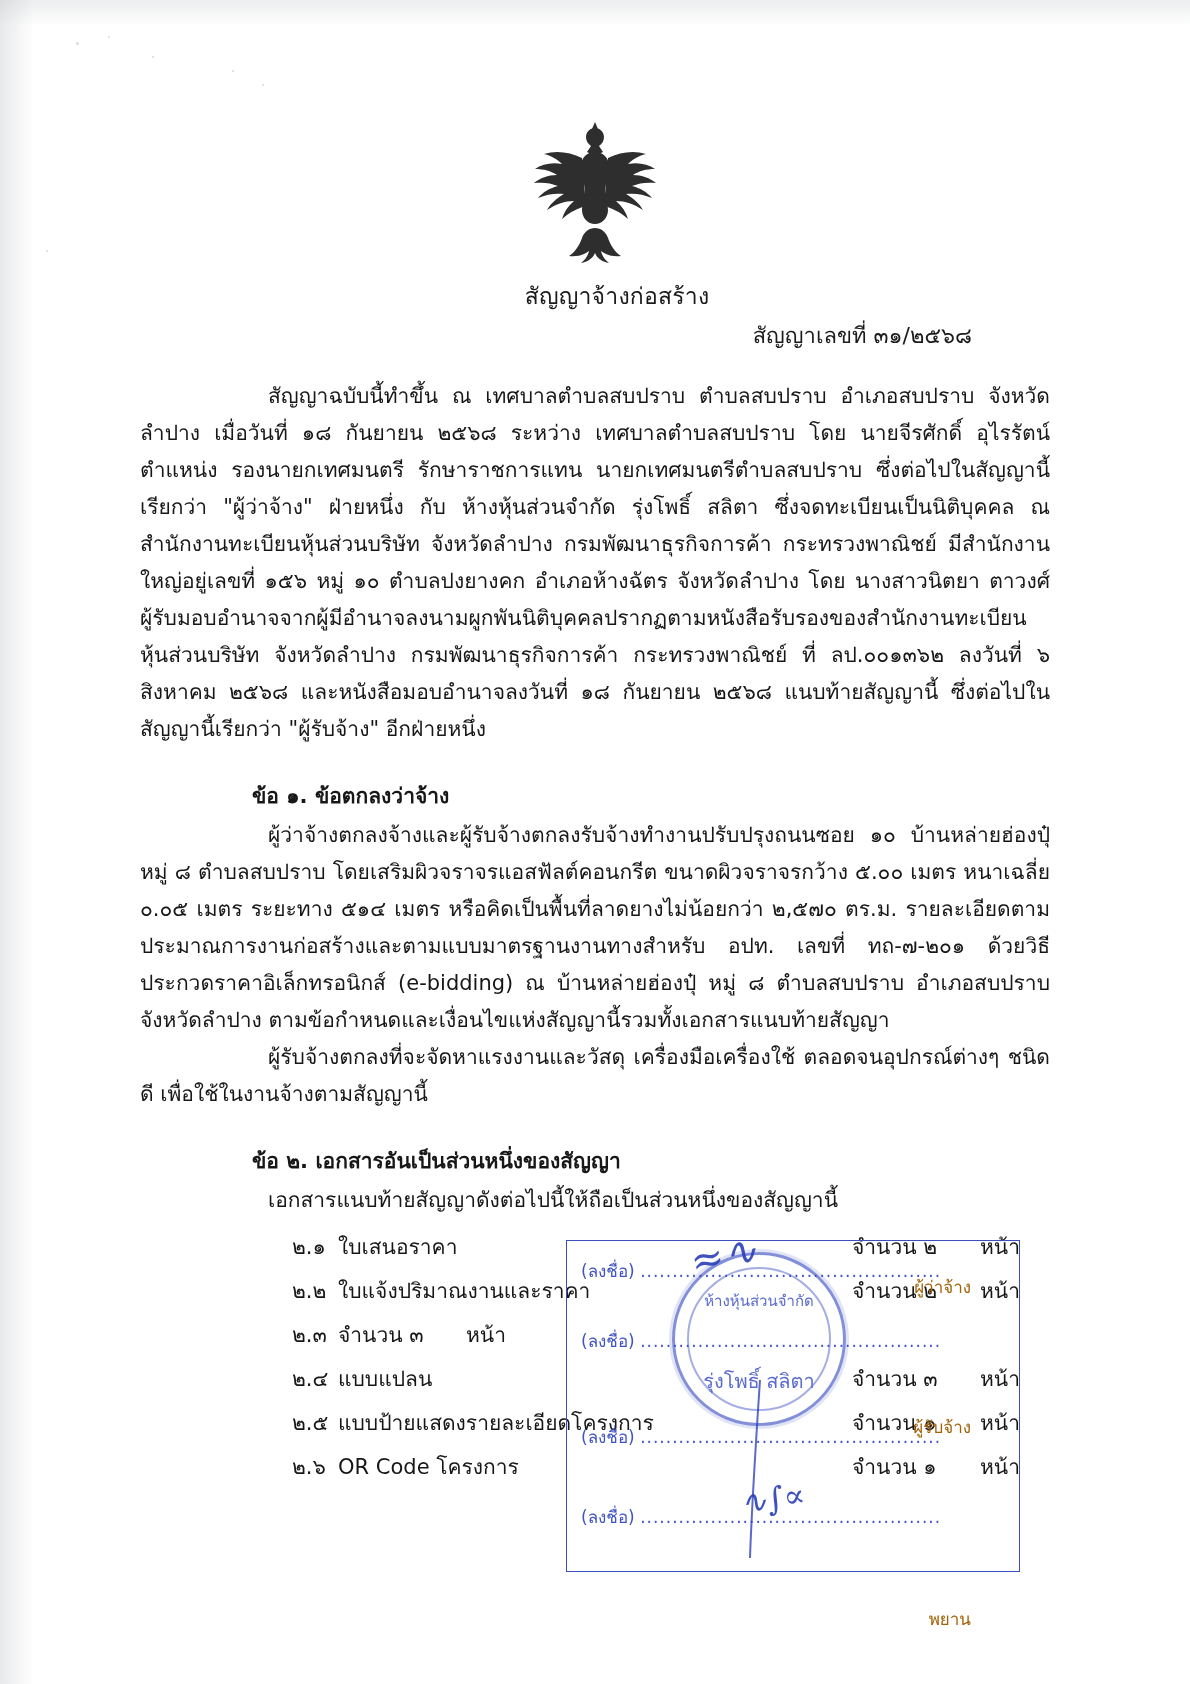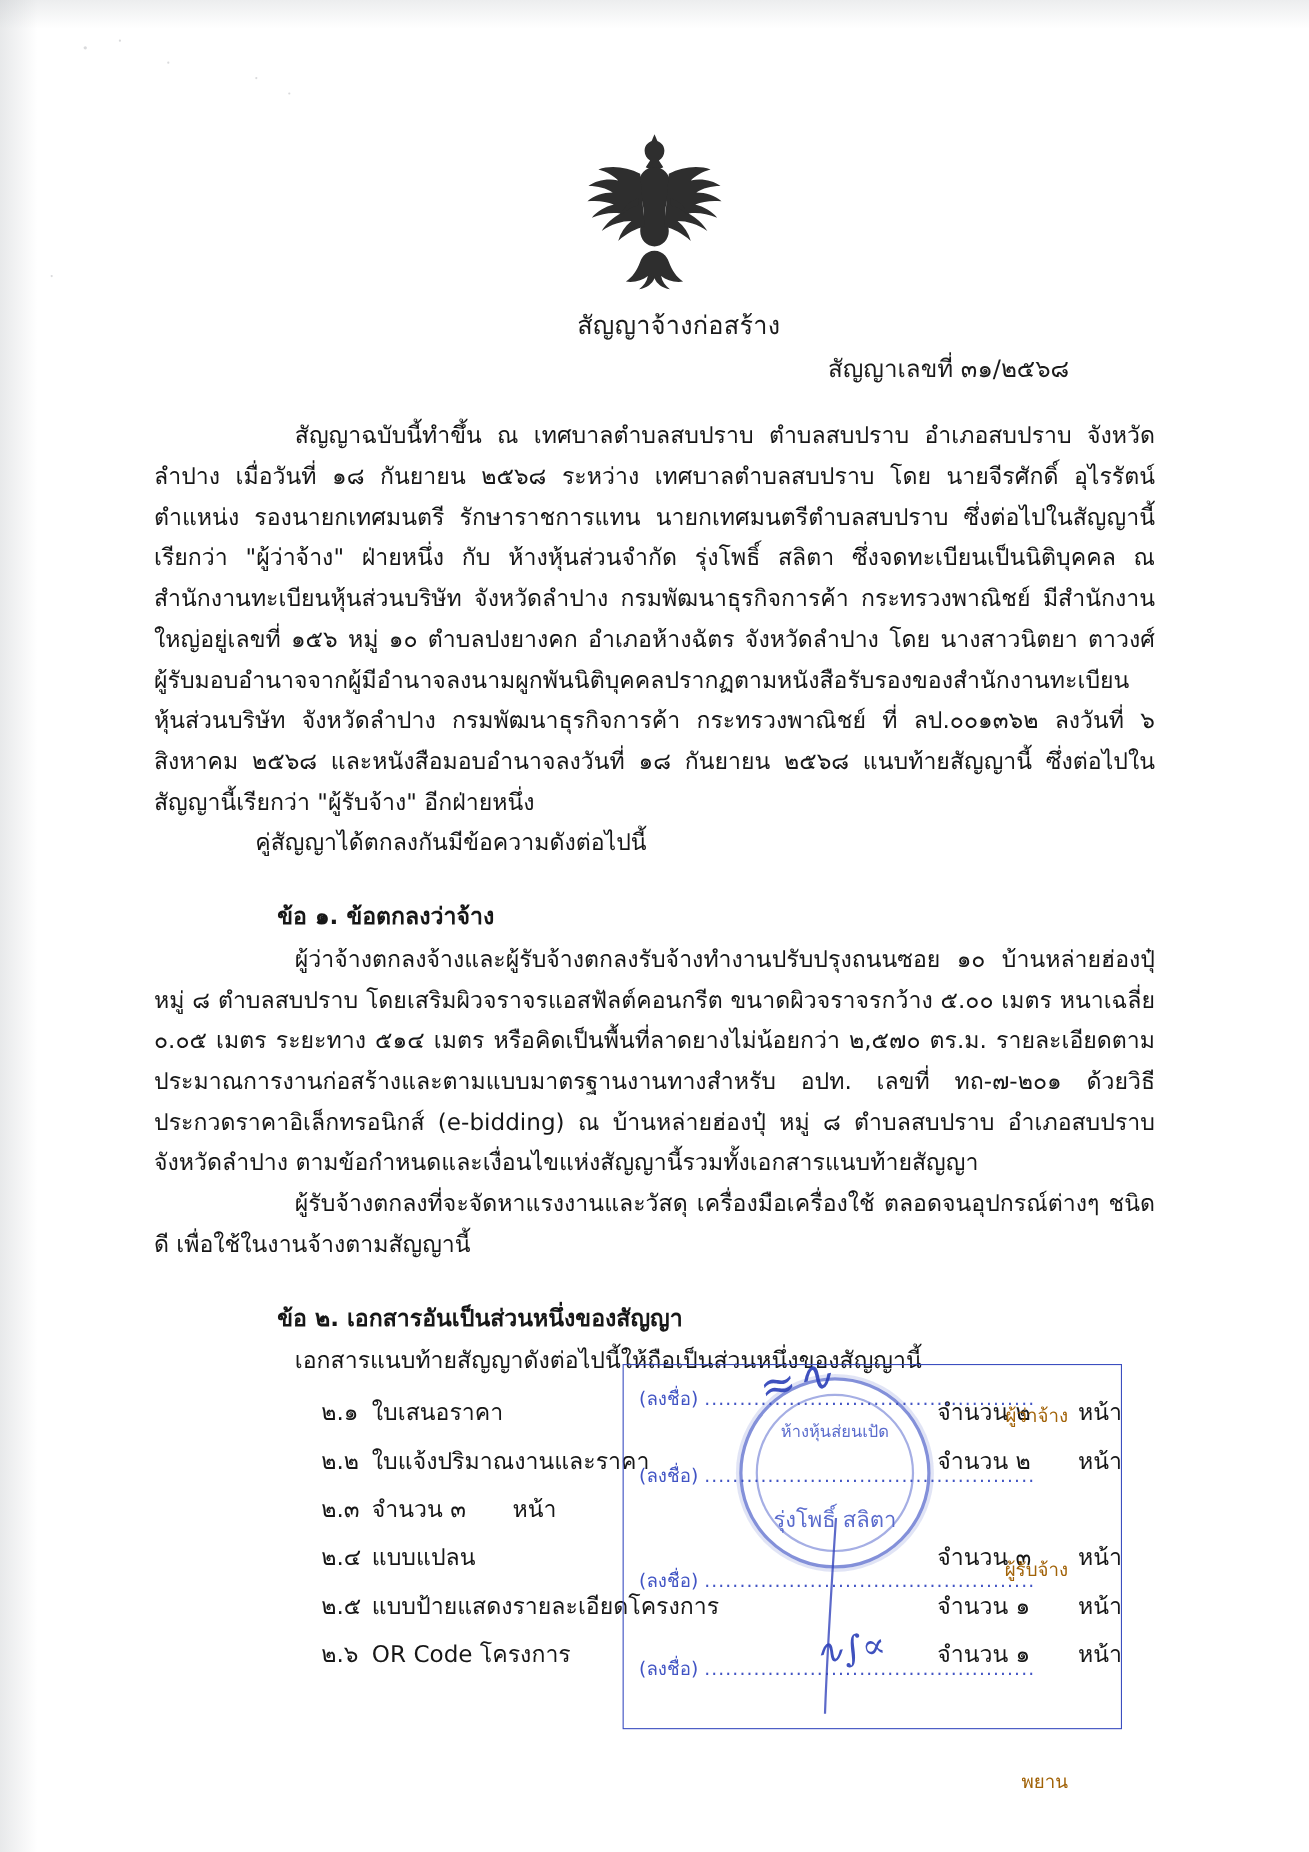--- a/index.html
+++ b/index.html
@@ -230,21 +230,20 @@
         </g>
       </svg>
     </div>
 
     <div class="doc-title">สัญญาจ้างก่อสร้าง</div>
     <div class="contract-no">สัญญาเลขที่ ๓๑/๒๕๖๘</div>
 
     <div class="body-block">
 
       <p class="para p-indent">สัญญาฉบับนี้ทำขึ้น ณ เทศบาลตำบลสบปราบ ตำบลสบปราบ อำเภอสบปราบ จังหวัดลำปาง เมื่อวันที่ ๑๘ กันยายน ๒๕๖๘ ระหว่าง เทศบาลตำบลสบปราบ โดย นายจีรศักดิ์ อุไรรัตน์ ตำแหน่ง รองนายกเทศมนตรี รักษาราชการแทน นายกเทศมนตรีตำบลสบปราบ ซึ่งต่อไปในสัญญานี้เรียกว่า "ผู้ว่าจ้าง" ฝ่ายหนึ่ง กับ ห้างหุ้นส่วนจำกัด รุ่งโพธิ์ สลิตา ซึ่งจดทะเบียนเป็นนิติบุคคล ณ สำนักงานทะเบียนหุ้นส่วนบริษัท จังหวัดลำปาง กรมพัฒนาธุรกิจการค้า กระทรวงพาณิชย์ มีสำนักงานใหญ่อยู่เลขที่ ๑๕๖ หมู่ ๑๐ ตำบลปงยางคก อำเภอห้างฉัตร จังหวัดลำปาง โดย นางสาวนิตยา ตาวงศ์ ผู้รับมอบอำนาจจากผู้มีอำนาจลงนามผูกพันนิติบุคคลปรากฏตามหนังสือรับรองของสำนักงานทะเบียนหุ้นส่วนบริษัท จังหวัดลำปาง กรมพัฒนาธุรกิจการค้า กระทรวงพาณิชย์ ที่ ลป.๐๐๑๓๖๒ ลงวันที่ ๖ สิงหาคม ๒๕๖๘ และหนังสือมอบอำนาจลงวันที่ ๑๘ กันยายน ๒๕๖๘ แนบท้ายสัญญานี้ ซึ่งต่อไปในสัญญานี้เรียกว่า "ผู้รับจ้าง" อีกฝ่ายหนึ่ง</p>
-      <p class="para p-indent-sm">คู่สัญญาได้ตกลงกันมีข้อความดังต่อไปนี้</p>
 
       <div class="section-head">ข้อ ๑. ข้อตกลงว่าจ้าง</div>
       <p class="para p-indent">ผู้ว่าจ้างตกลงจ้างและผู้รับจ้างตกลงรับจ้างทำงานปรับปรุงถนนซอย ๑๐ บ้านหล่ายฮ่องปุ๋ หมู่ ๘ ตำบลสบปราบ โดยเสริมผิวจราจรแอสฟัลต์คอนกรีต ขนาดผิวจราจรกว้าง ๕.๐๐ เมตร หนาเฉลี่ย ๐.๐๕ เมตร ระยะทาง ๕๑๔ เมตร หรือคิดเป็นพื้นที่ลาดยางไม่น้อยกว่า ๒,๕๗๐ ตร.ม. รายละเอียดตามประมาณการงานก่อสร้างและตามแบบมาตรฐานงานทางสำหรับ อปท. เลขที่ ทถ-๗-๒๐๑ ด้วยวิธีประกวดราคาอิเล็กทรอนิกส์ (e-bidding) ณ บ้านหล่ายฮ่องปุ๋ หมู่ ๘ ตำบลสบปราบ อำเภอสบปราบ จังหวัดลำปาง ตามข้อกำหนดและเงื่อนไขแห่งสัญญานี้รวมทั้งเอกสารแนบท้ายสัญญา</p>
       <p class="para p-indent">ผู้รับจ้างตกลงที่จะจัดหาแรงงานและวัสดุ เครื่องมือเครื่องใช้ ตลอดจนอุปกรณ์ต่างๆ ชนิดดี เพื่อใช้ในงานจ้างตามสัญญานี้</p>
 
       <div class="section-head">ข้อ ๒. เอกสารอันเป็นส่วนหนึ่งของสัญญา</div>
       <p class="para p-indent">เอกสารแนบท้ายสัญญาดังต่อไปนี้ให้ถือเป็นส่วนหนึ่งของสัญญานี้</p>
 
       <div class="attach-list">
         <div class="attach-row">
@@ -303,21 +302,21 @@
         <span class="sign-role" style="top:182px;">พยาน</span>
       </div>
       <div class="sign-line sl4">
         <span>(ลงชื่อ)</span>
         <span class="dots">...............................................</span>
         
       </div>
     </div>
 
     <div class="seal">
-      <div class="seal-text seal-top">ห้างหุ้นส่ยนเปัด</div>
+      <div class="seal-text seal-top">ห้างหุ้นส่วนจำกัด</div>
       <div class="seal-text seal-bot">รุ่งโพธิ์ สลิตา</div>
     </div>
 
     <div class="ink ink1">≈∿</div>
     <div class="ink ink2">∿∫∝</div>
     <svg class="ink-stroke" style="left:560px;top:1380px;width:260px;height:180px;" viewBox="0 0 260 180">
       <path d="M200 0 C196 60 192 120 190 178" stroke="#3344bb" stroke-width="2" fill="none" opacity=".8"></path>
     </svg>
 
   </div>

